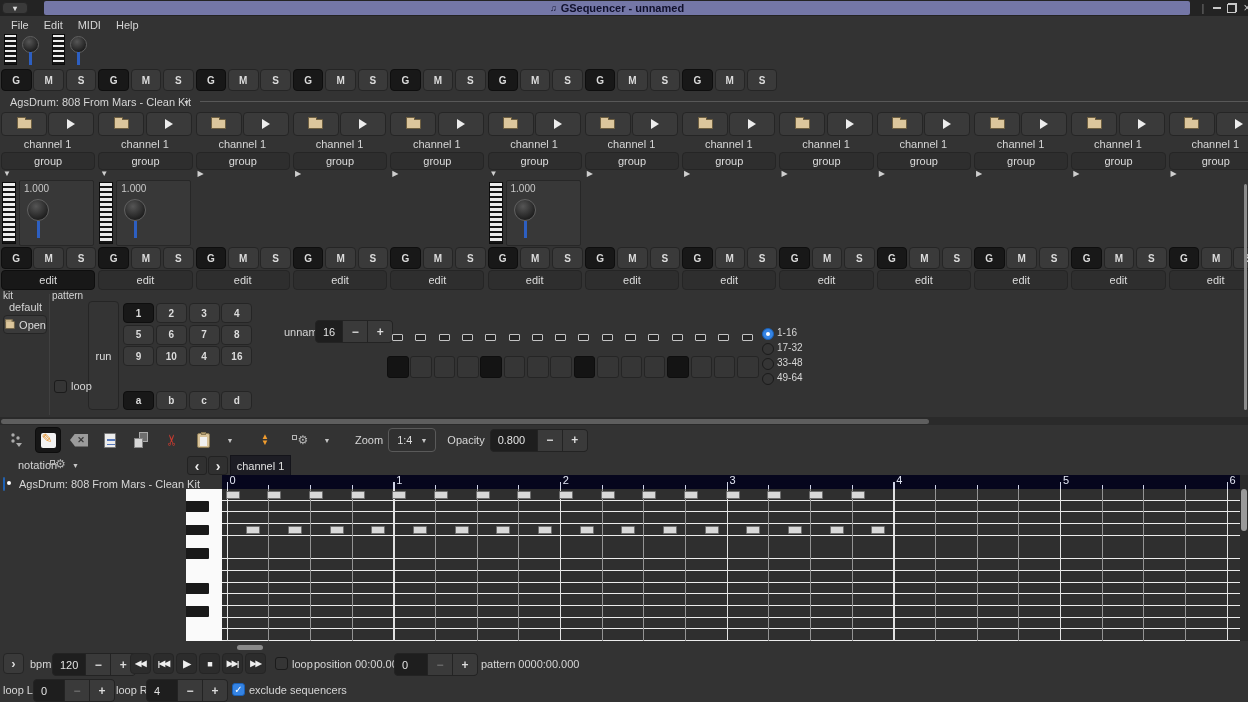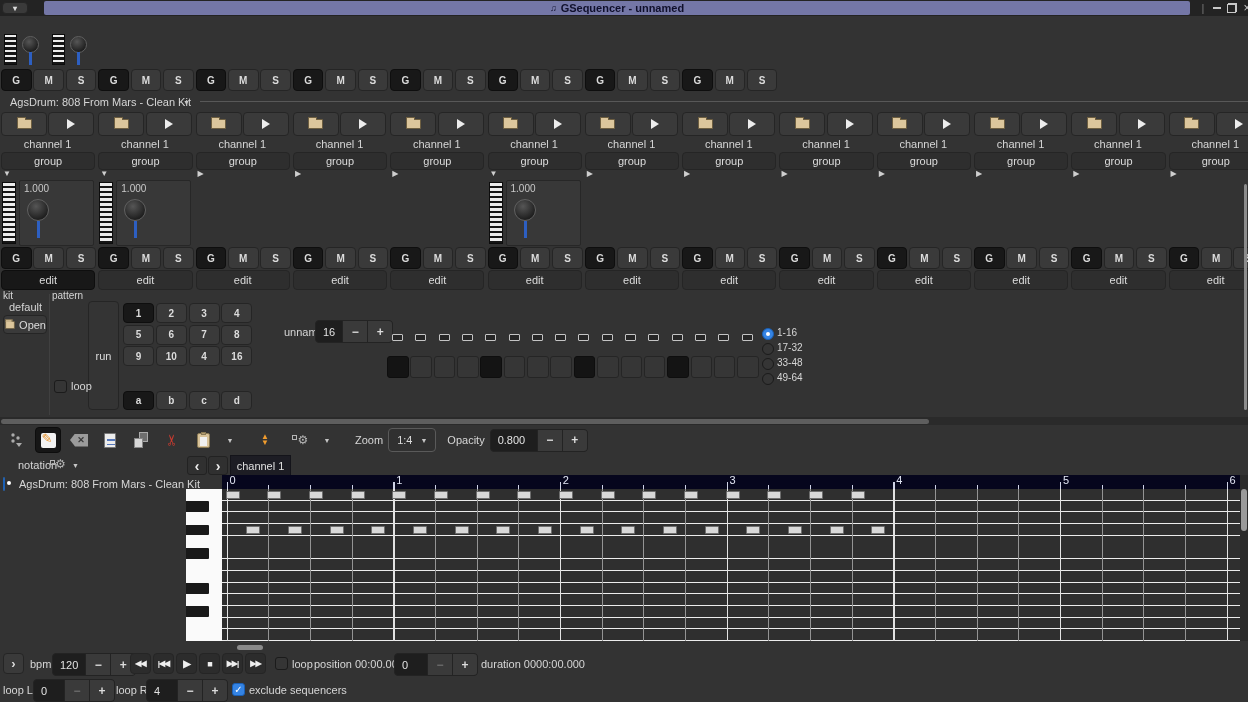--- a/index.html
+++ b/index.html
@@ -80,20 +80,26 @@
     <div class="winbtn" style="left:1196px;color:#777;">|</div>
     <div class="winbtn" style="left:1210px;">
         <span class="min-glyph"></span>
       </div>
     <div class="winbtn" style="left:1225px;">
         <span class="restore-glyph"></span>
       </div>
     <div class="winbtn" style="left:1240px;font-size:12px;">×</div>
   </div>
 
+  <div class="abs" id="menubar" style="left:0;top:16px;width:1248px;height:17px;display:flex;align-items:center;gap:9px;padding-left:8px;">
+      <div class="lbl" style="padding: 0px 3px;">File</div>
+      <div class="lbl" style="padding: 0px 3px;">Edit</div>
+      <div class="lbl" style="padding: 0px 3px;">MIDI</div>
+      <div class="lbl" style="padding: 0px 3px;">Help</div>
+    </div>
 
   <div class="abs" id="master-panel" style="left:0;top:33px;width:1248px;height:35px;">
       <div class="meter" style="position: absolute; left: 4px; top: 1px; width: 13px; height: 31px;"></div>
       <div style="position: absolute; left: 20px; top: 0px; width: 22px; height: 34px;">
         <div class="knob" style="position: absolute; left: 2px; top: 3px; width: 17px; height: 17px;"></div>
         <div class="stem" style="position: absolute; left: 9px; top: 19px; width: 3px; height: 13px;"></div>
       </div>
       <div class="meter" style="position: absolute; left: 52px; top: 1px; width: 13px; height: 31px;"></div>
       <div style="position: absolute; left: 68px; top: 0px; width: 22px; height: 34px;">
         <div class="knob" style="position: absolute; left: 2px; top: 3px; width: 17px; height: 17px;"></div>
@@ -636,21 +642,21 @@
         </div>
       </div>
     <span class="abs cb" id="transport-loop-cb" style="left:275px;top:5px;"></span>
     <span class="abs lbl" style="left:292px;top:6px;">loop</span>
     <span class="abs lbl" style="left:314px;top:6px;">position 00:00.000</span>
     <div class="abs spin" id="position-spin" style="left:394px;top:1px;">
         <div class="spin-val" style="min-width: 32px;">0</div>
         <div class="spin-btn dim">−</div>
         <div class="spin-btn">+</div>
       </div>
-    <span class="abs lbl" style="left:481px;top:6px;">duration 0000:00.000</span>
+    <span class="abs lbl" style="left:481px;top:6px;">pattern 0000:00.000</span>
   </div>
 
   <div class="abs" style="left:0;top:677px;width:1248px;height:25px;">
     <span class="abs lbl" style="left:3px;top:7px;">loop L</span>
     <div class="abs spin" id="loop-l-spin" style="left:33px;top:2px;">
         <div class="spin-val" style="min-width: 30px;">0</div>
         <div class="spin-btn dim">−</div>
         <div class="spin-btn">+</div>
       </div>
     <span class="abs lbl" style="left:116px;top:7px;">loop R</span>

